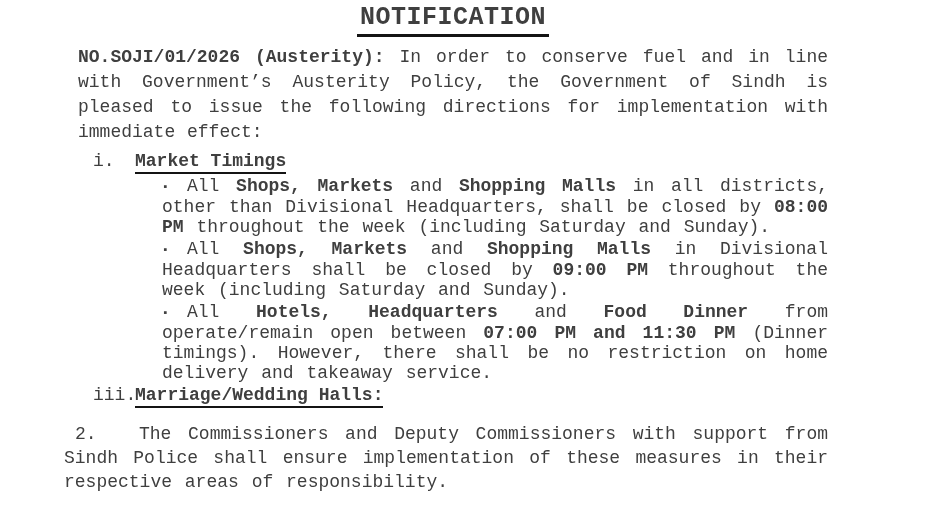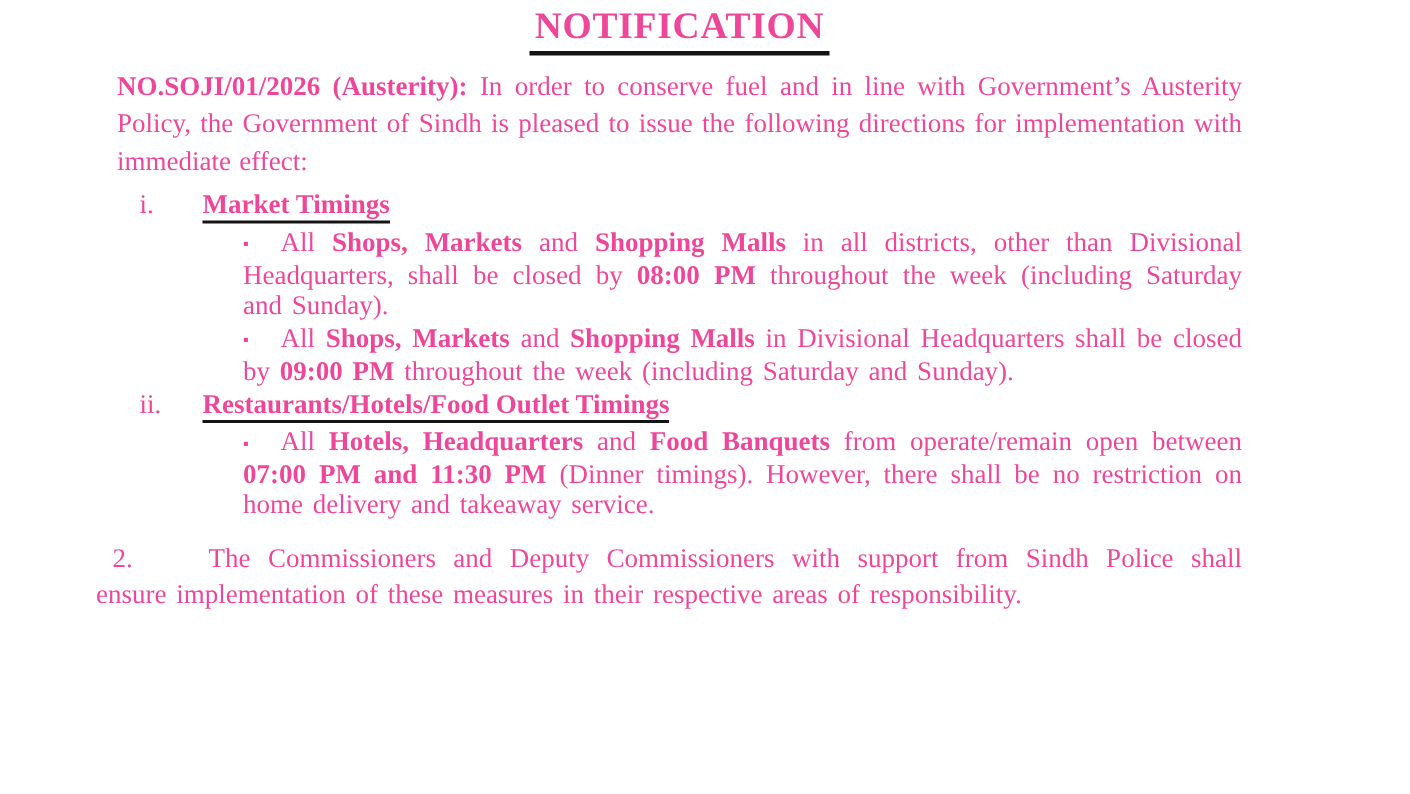--- a/index.html
+++ b/index.html
@@ -1,21 +1,21 @@
 <!DOCTYPE html>
 <html><head>
 <meta charset="utf-8">
 <style>
   html,body{margin:0;padding:0;background:#ffffff;}
   body{width:940px;height:529px;overflow:hidden;}
   .page{
     box-sizing:border-box;width:940px;height:523px;
     padding:3px 112px 0 78px;
-    font-family:Liberation Serif, serif;
-    color:#ec4899;background:#ffffff;
+    font-family:Liberation Mono, monospace;
+    color:#404040;background:#ffffff;
     filter:blur(.2px) contrast(1.02);
   }
   .title-wrap{text-align:center;margin:0 0 8px 0;}
   .title-text{
     display:inline-block;font-size:25px;font-weight:700;line-height:30px;
     letter-spacing:.5px;border-bottom:3px solid #161616;padding:0 3px 1px 3px;
   }
   .intro{margin:0;font-size:18px;line-height:25px;text-align:justify;word-spacing:1px;}
   .sections{margin-top:6px;}
   .hrow{display:flex;margin:2px 0 0 15px;font-size:18px;line-height:21px;}
@@ -44,25 +44,25 @@
   <div class="sections">
       <div>
         <div class="hrow">
           <span class="rnum">i.</span>
           <span class="heading">Market Timings</span>
         </div>
         <p class="bullet"><span class="bmark">▪</span><span><span>All </span><span class="bold">Shops, Markets</span><span> and </span><span class="bold">Shopping Malls</span><span> in all districts, other than Divisional Headquarters, shall be closed by </span><span class="bold">08:00 PM</span><span> throughout the week (including Saturday and Sunday).</span></span></p>
         <p class="bullet"><span class="bmark">▪</span><span><span>All </span><span class="bold">Shops, Markets</span><span> and </span><span class="bold">Shopping Malls</span><span> in Divisional Headquarters shall be closed by </span><span class="bold">09:00 PM</span><span> throughout the week (including Saturday and Sunday).</span></span></p>
       </div>
       <div>
-        <div class="hrow">
-          <span class="rnum">ii.</span>
-          <span class="heading">Restaurants/Hotels/Food Outlet Timings</span>
-        </div>
-        <p class="bullet"><span class="bmark">▪</span><span><span>All </span><span class="bold">Hotels, Headquarters</span><span> and </span><span class="bold">Food Banquets</span><span> from operate/remain open between </span><span class="bold">07:00 PM and 11:30 PM</span><span> (Dinner timings). However, there shall be no restriction on home delivery and takeaway service.</span></span></p>
+        <p class="bullet"><span class="bmark">▪</span><span><span>All </span><span class="bold">Hotels, Headquarters</span><span> and </span><span class="bold">Food Dinner</span><span> from operate/remain open between </span><span class="bold">07:00 PM and 11:30 PM</span><span> (Dinner timings). However, there shall be no restriction on home delivery and takeaway service.</span></span></p>
       </div>
       <div>
+        <div class="hrow">
+          <span class="rnum">iii.</span>
+          <span class="heading">Marriage/Wedding Halls:</span>
+        </div>
       </div>
     </div>
 
   <p class="closing"><span class="cnum">2.</span><span><span>The Commissioners and Deputy Commissioners with support from Sindh Police shall ensure implementation of these measures in their respective areas of responsibility.</span></span></p>
 
 </div>
 
 </body></html>

